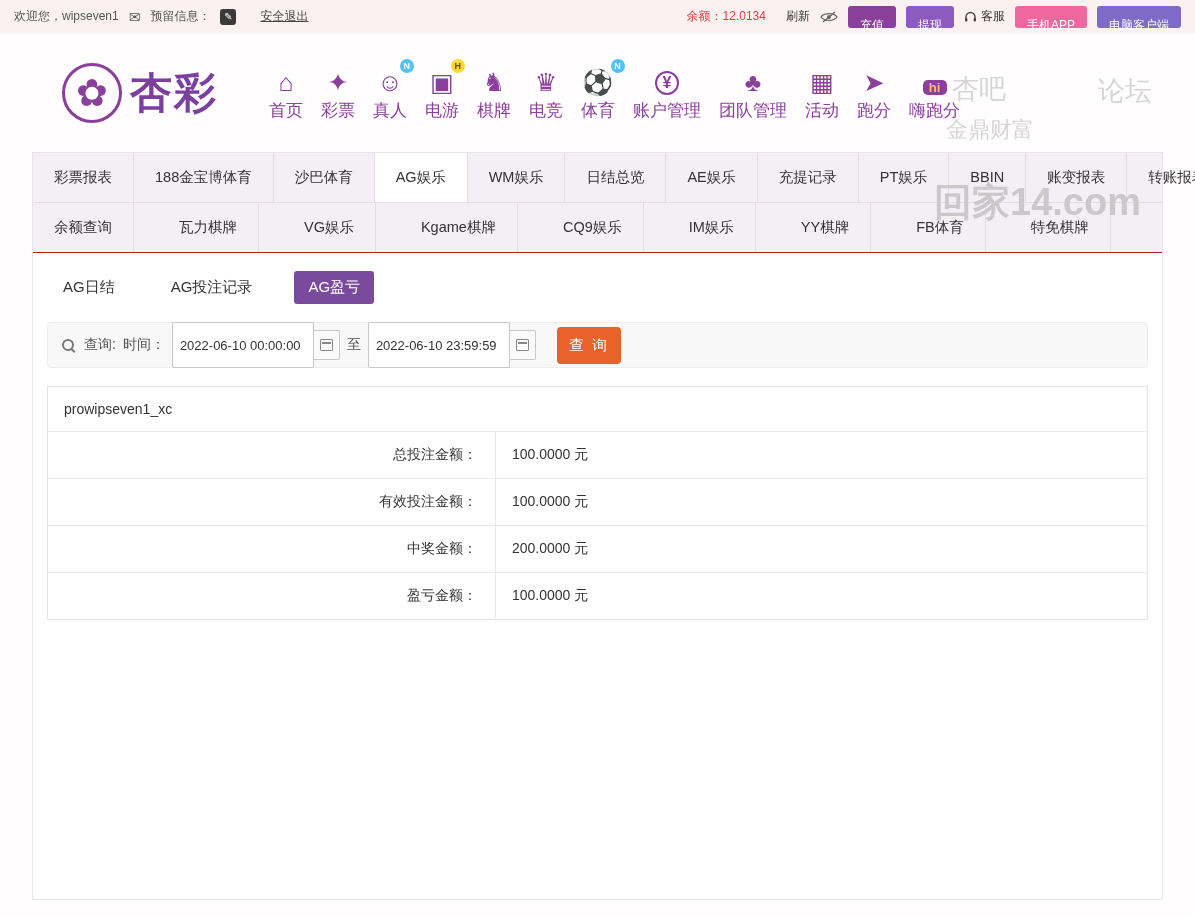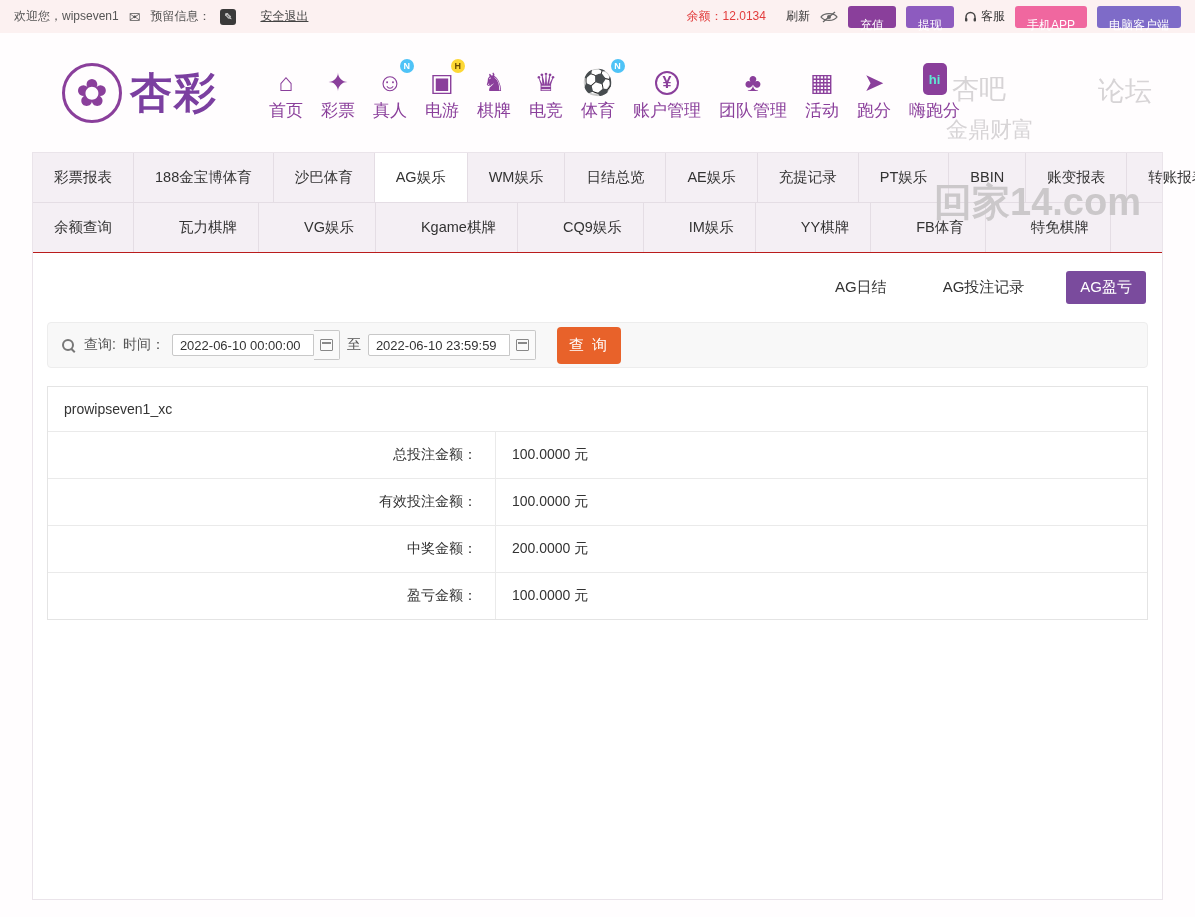--- a/index.html
+++ b/index.html
@@ -60,22 +60,22 @@
     min-width: 14px; height: 14px; border-radius: 50%;
     color: #fff; font-size: 9px; font-weight: bold;
     display: flex; align-items: center; justify-content: center;
   }
   .nav-label { font-size: 17px; margin-top: 4px; white-space: nowrap; }
   .nav-icon[data-name="account-yen-icon"] .glyph {
     font-size: 16px; width: 24px; height: 24px; border: 2px solid #8a3f9b;
     border-radius: 50%; display: flex; align-items: center; justify-content: center; font-weight: bold;
   }
   .nav-icon[data-name="hi-icon"] .glyph {
-    font-size: 13px; font-weight: bold; width: 24px; height: 32px;
-    background: #8a3f9b; color: #5eead4; border-radius: 5px;
+    font-size: 13px; font-weight: bold; width: 24px; height: 15px;
+    background: #8a3f9b; color: #fdba74; border-radius: 5px;
     display: flex; align-items: center; justify-content: center;
   }
   
   .wm { position: absolute; color: #d7d4d6; pointer-events: none; white-space: nowrap; }
   .wm-1 { left: 952px; top: 38px; font-size: 27px; }
   .wm-2 { left: 1098px; top: 40px; font-size: 27px; }
   .wm-3 { left: 946px; top: 82px; font-size: 22px; }
   .wm-4 { left: 934px; top: 100px; font-size: 38px; font-weight: bold; color: #cbc8ca; margin-top: 44px; }
 
   
@@ -83,41 +83,41 @@
   .tabrow { display: flex; background: #f4eff4; }
   .tabrow1 { border-bottom: 1px solid #e4dde4; }
   .tabrow2 { border-bottom: 1px solid #b91c1c; gap: 24px; }
   .tab {
     line-height: 49px; padding: 0 21px; font-size: 14.5px; color: #333;
     border-right: 1px solid #e4dde4; cursor: pointer; white-space: nowrap;
   }
   .tab.active { background: #fff; }
 
   
-  .subtabs { display: flex; align-items: center; gap: 28px; padding: 18px 16px 12px; justify-content: flex-end; }
+  .subtabs { display: flex; align-items: center; gap: 28px; padding: 18px 16px 12px; }
   .subtab { font-size: 15px; color: #333; padding: 7px 14px; cursor: pointer; }
   .subtab.active { background: #7a4b9d; color: #fff; border-radius: 3px; }
 
   
   .searchbar {
     margin: 6px 14px 18px; background: #f8f8f8; border: 1px solid #ededed;
     border-radius: 4px; height: 46px; display: flex; align-items: center;
     padding: 0 14px; gap: 7px; font-size: 14px; color: #555;
   }
   .mag-icon { position: relative; width: 13px; height: 13px; margin-right: 2px; }
   .mag-icon::before {
     content: ""; position: absolute; width: 8px; height: 8px;
     border: 2px solid #777; border-radius: 50%; top: 0; left: 0;
   }
   .mag-icon::after {
     content: ""; position: absolute; width: 2px; height: 5px; background: #777;
     transform: rotate(-45deg); bottom: -1px; right: 1px;
   }
   .time-input {
-    width: 142px; height: 22px; border: 1px solid #c8c8c8; border-radius: 2px 0 0 2px;
+    width: 142px; height: 46px; border: 1px solid #c8c8c8; border-radius: 2px 0 0 2px;
     padding: 0 7px; font-size: 13px; color: #333; font-family: inherit; background: #fff;
   }
   .cal-btn {
     width: 26px; height: 30px; border: 1px solid #c8c8c8; border-left: none;
     background: #fafafa; display: inline-flex; align-items: center; justify-content: center;
     cursor: pointer; margin-left: -7px; border-radius: 0 2px 2px 0;
   }
   .cal-glyph { position: relative; width: 13px; height: 12px; border: 1px solid #888; border-radius: 1px; }
   .cal-glyph::before { content: ""; position: absolute; left: 1px; right: 1px; top: 2px; height: 2px; background: #888; }
   .search-btn {

